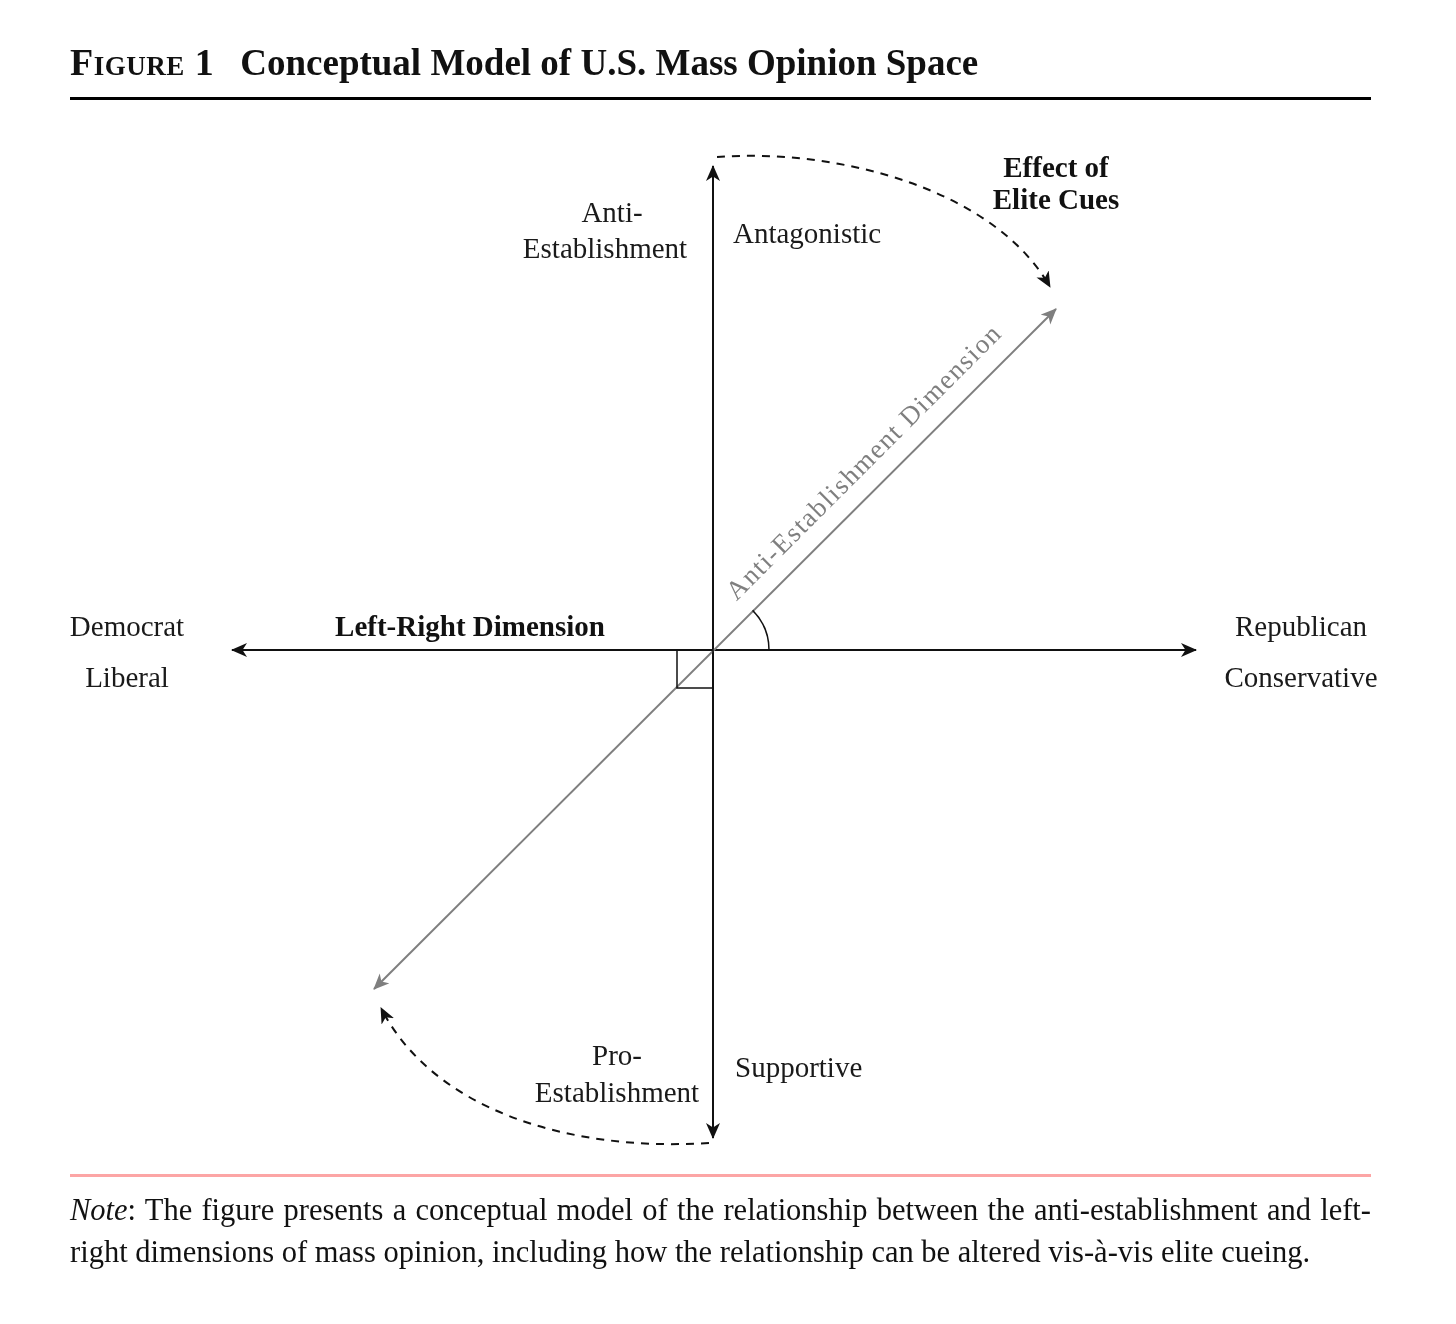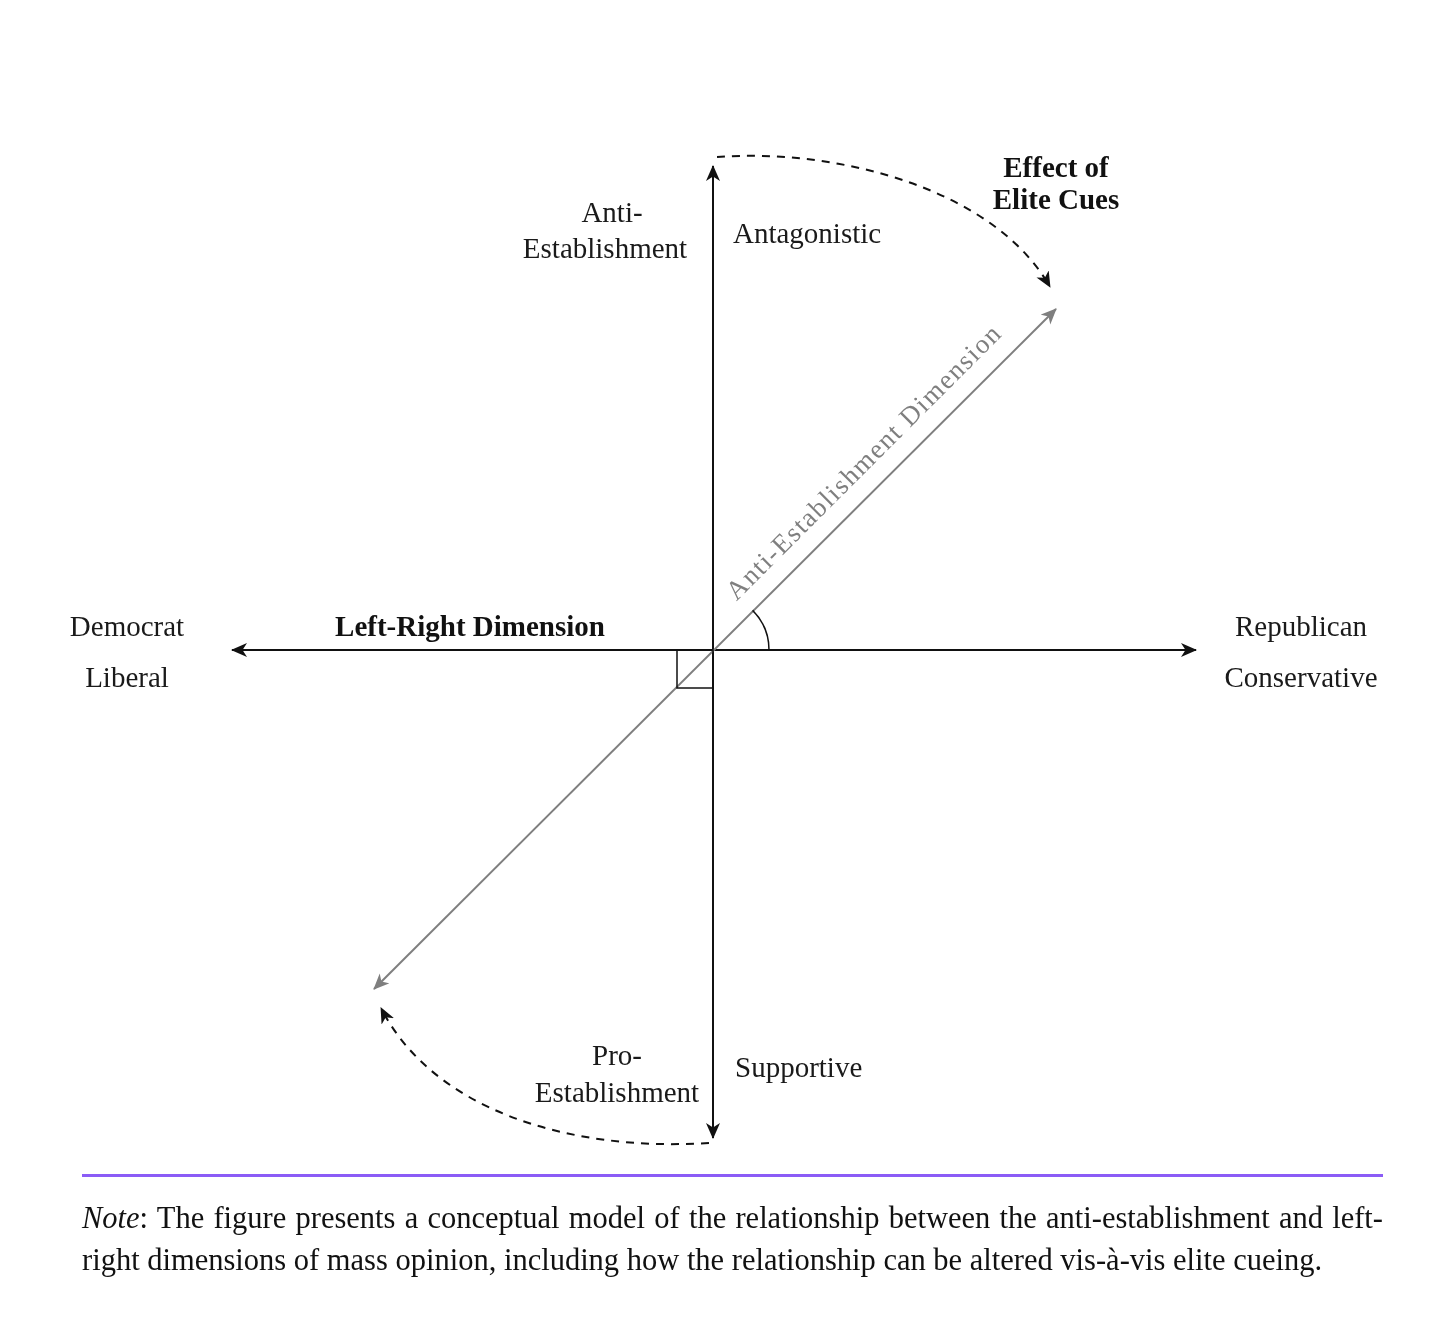--- a/index.html
+++ b/index.html
@@ -52,35 +52,37 @@
   .diag-label {
     font-size: 27px;
     letter-spacing: 1.5px;
     font-family: "Liberation Serif", "DejaVu Serif", serif;
   }
   .note-block {
     position: absolute;
     left: 70px;
     top: 1174px;
     width: 1301px;
-    border-top: 3px solid #8b5cf6;
-    padding-top: 20px;
+    border-top: 3px solid #fca5a5;
+    padding-top: 12px;
     font-size: 30.5px;
     line-height: 1.38;
     text-align: justify;
     color: #111111;
-    margin-left: 12px;
   }
   .note-label { font-style: italic; }
 </style>
 </head>
 <body>
 
 <div class="page">
 
+  <div class="title-block">
+    <span class="figure-label">Figure 1</span><span class="figure-title">Conceptual Model of U.S. Mass Opinion Space</span>
+  </div>
 
   <svg class="diagram-svg" width="1456" height="1324" viewBox="0 0 1456 1324">
     <defs>
       <marker id="arrB" markerUnits="userSpaceOnUse" markerWidth="20" markerHeight="18" refX="15" refY="7" orient="auto-start-reverse">
         <path d="M0,0 L16,7 L0,14 L4.5,7 Z" fill="#111111"></path>
       </marker>
       <marker id="arrG" markerUnits="userSpaceOnUse" markerWidth="20" markerHeight="18" refX="15" refY="7" orient="auto-start-reverse">
         <path d="M0,0 L16,7 L0,14 L4.5,7 Z" fill="#7f7f7f"></path>
       </marker>
     </defs>

